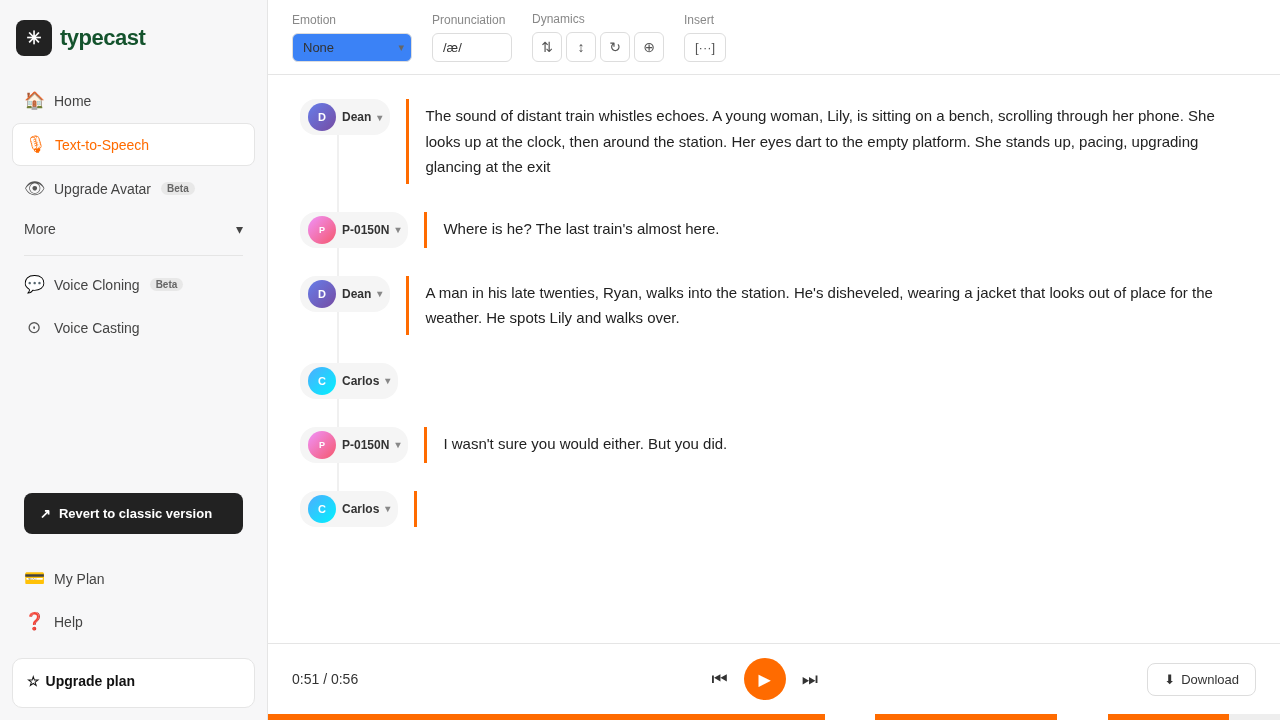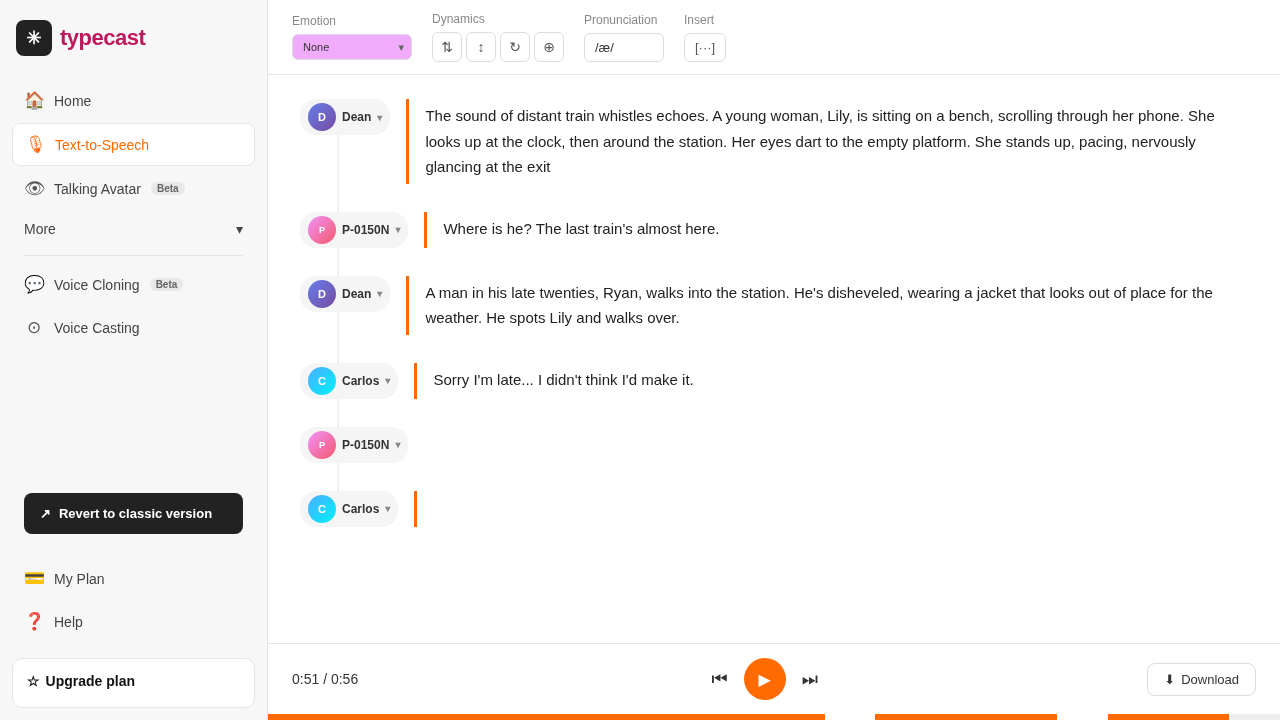--- a/index.html
+++ b/index.html
@@ -27,21 +27,21 @@
       background: #222;
       border-radius: 8px;
       display: flex; align-items: center; justify-content: center;
       color: #fff;
       font-size: 18px;
       font-weight: 900;
     }
     .logo-text {
       font-size: 22px;
       font-weight: 700;
-      color: #be185d;
+      color: #14532d;
       letter-spacing: -0.5px;
     }
 
     .nav-section {
       flex: 1;
       padding: 8px 12px;
       display: flex;
       flex-direction: column;
       gap: 2px;
     }
@@ -175,25 +175,25 @@
     }
 
     .select-wrapper {
       position: relative;
       display: inline-flex;
       align-items: center;
     }
 
     .toolbar-select {
       appearance: none;
-      background: #f0abfc;
+      background: #3b82f6;
       border: 1px solid #ddd;
       border-radius: 6px;
       padding: 6px 28px 6px 10px;
-      font-size: 11px;
+      font-size: 13px;
       color: #333;
       cursor: pointer;
       min-width: 120px;
     }
 
     .select-arrow {
       position: absolute;
       right: 8px;
       pointer-events: none;
       font-size: 11px;
@@ -422,21 +422,21 @@
       <span>Home</span>
     </div>
 
     <div class="nav-item active">
       <span class="nav-icon">🎙</span>
       <span>Text-to-Speech</span>
     </div>
 
     <div class="nav-item">
       <span class="nav-icon">👁</span>
-      <span>Talking Avatar</span>
+      <span>Upgrade Avatar</span>
       <span class="badge">Beta</span>
     </div>
 
     <div class="more-row">
       <span>More</span>
       <span>▾</span>
     </div>
 
     <div class="divider"></div>
 
@@ -491,51 +491,51 @@
           <option>Sad</option>
           <option>Angry</option>
           <option>Excited</option>
         </select>
         <span class="select-arrow">▾</span>
       </div>
     </div>
 
 
     <div class="toolbar-group">
+      <span class="toolbar-label">Pronunciation</span>
+      <input class="pronunciation-input" type="text" value="/æ/" style="">
+    </div>
+
+    <div class="toolbar-group">
       <span class="toolbar-label">Dynamics</span>
       <div class="toolbar-control">
         <button class="icon-btn" title="Pitch">⇅</button>
         <button class="icon-btn" title="Volume">↕</button>
         <button class="icon-btn" title="Tempo">↻</button>
         <button class="icon-btn" title="More">⊕</button>
       </div>
-    </div>
-
-    <div class="toolbar-group">
-      <span class="toolbar-label">Pronunciation</span>
-      <input class="pronunciation-input" type="text" value="/æ/" style="">
     </div>
 
     <div class="toolbar-group">
       <span class="toolbar-label">Insert</span>
       <button class="insert-btn">[···]</button>
     </div>
   </div>
 
   <div class="content-area">
 
     <div class="segment">
       <div class="segment-left">
         <div class="voice-selector">
           <div class="avatar-dean">D</div>
           <span>Dean</span>
           <span class="chevron-icon">▾</span>
         </div>
       </div>
-      <div class="segment-content">The sound of distant train whistles echoes. A young woman, Lily, is sitting on a bench, scrolling through her phone. She looks up at the clock, then around the station. Her eyes dart to the empty platform. She stands up, pacing, nervously glancing at the exit</div>
+      <div class="segment-content">The sound of distant train whistles echoes. A young woman, Lily, is sitting on a bench, scrolling through her phone. She looks up at the clock, then around the station. Her eyes dart to the empty platform. She stands up, pacing, upgrading glancing at the exit</div>
     </div>
 
     <div class="segment">
       <div class="segment-left">
         <div class="voice-selector">
           <div class="avatar-p0150n">P</div>
           <span>P-0150N</span>
           <span class="chevron-icon">▾</span>
         </div>
       </div>
@@ -554,31 +554,31 @@
     </div>
 
     <div class="segment">
       <div class="segment-left">
         <div class="voice-selector">
           <div class="avatar-carlos">C</div>
           <span>Carlos</span>
           <span class="chevron-icon">▾</span>
         </div>
       </div>
-      <div class="segment-content">Sorry I'm late... I didn't think I'd make it.</div>
     </div>
 
     <div class="segment">
       <div class="segment-left">
         <div class="voice-selector">
           <div class="avatar-p0150n">P</div>
           <span>P-0150N</span>
           <span class="chevron-icon">▾</span>
         </div>
       </div>
+      <div class="segment-content">I wasn't sure you would either. But you did.</div>
     </div>
 
     <div class="segment">
       <div class="segment-left">
         <div class="voice-selector">
           <div class="avatar-carlos">C</div>
           <span>Carlos</span>
           <span class="chevron-icon">▾</span>
         </div>
       </div>

